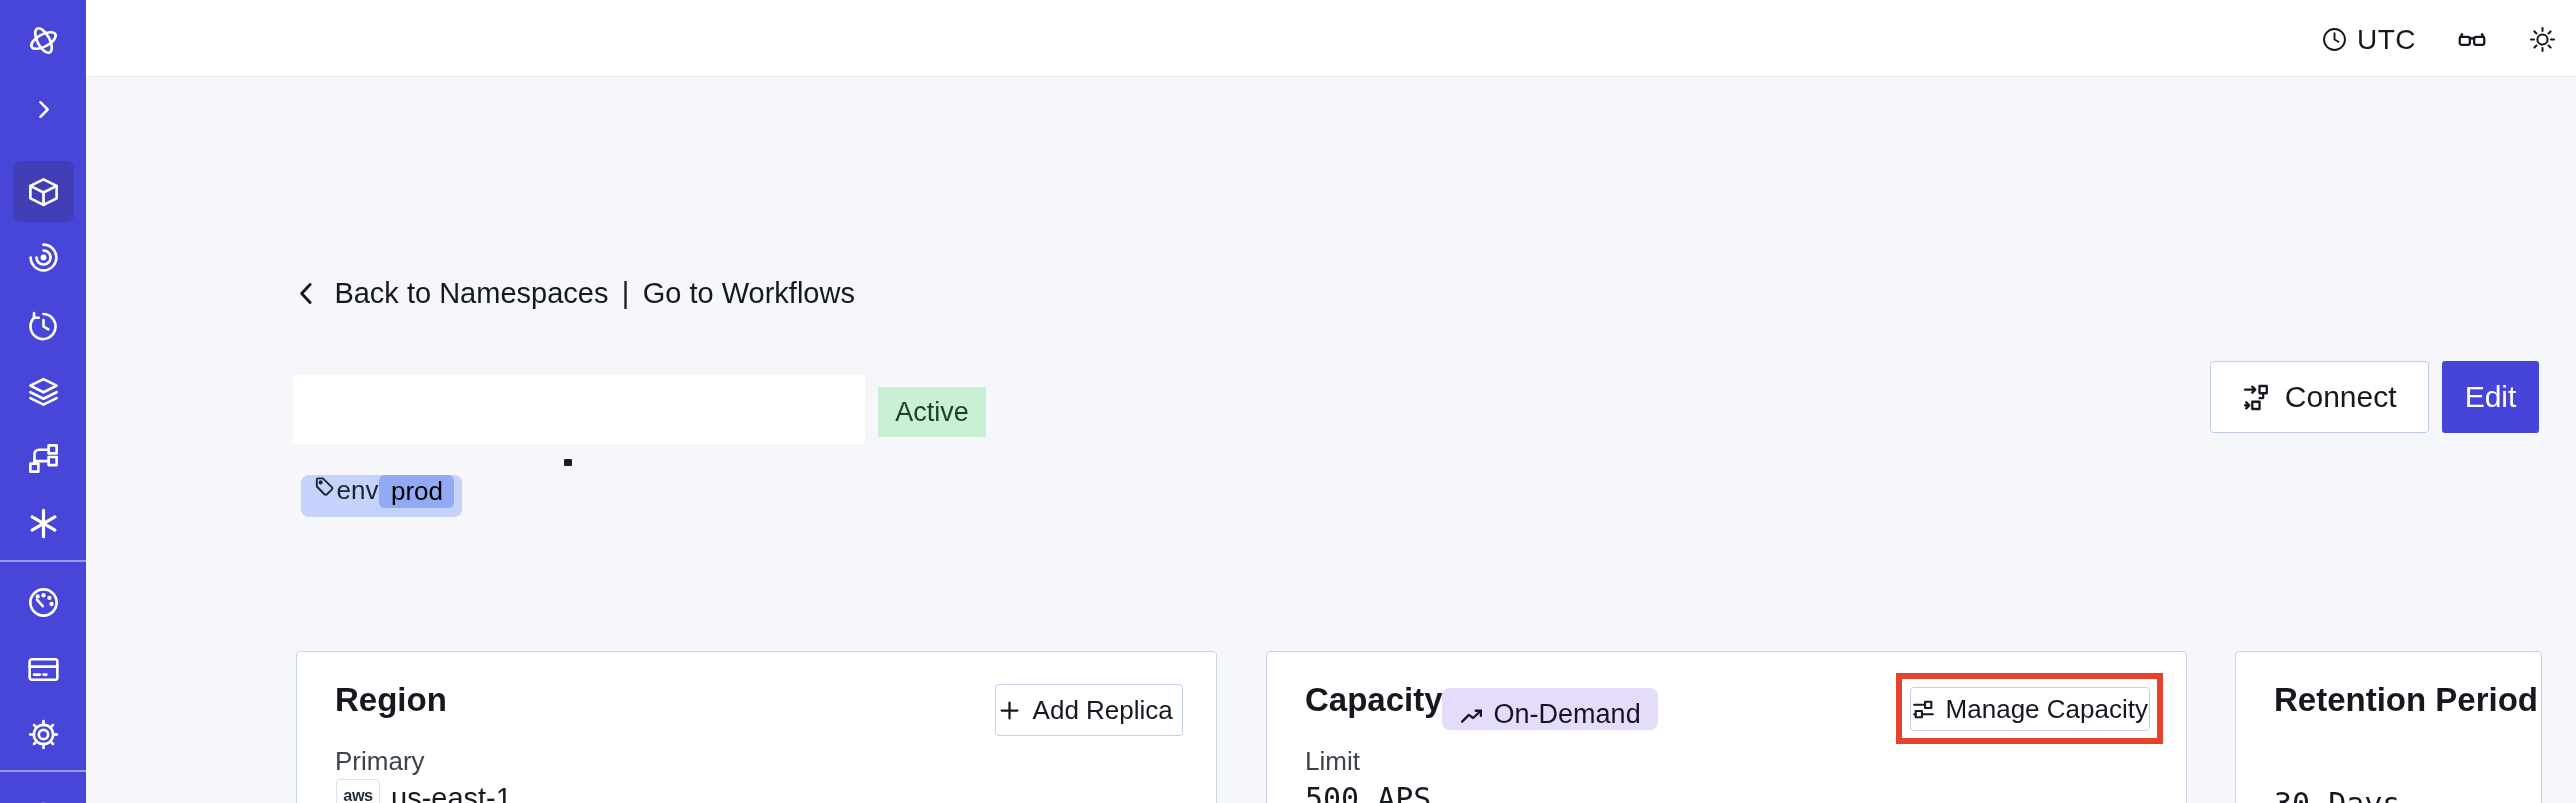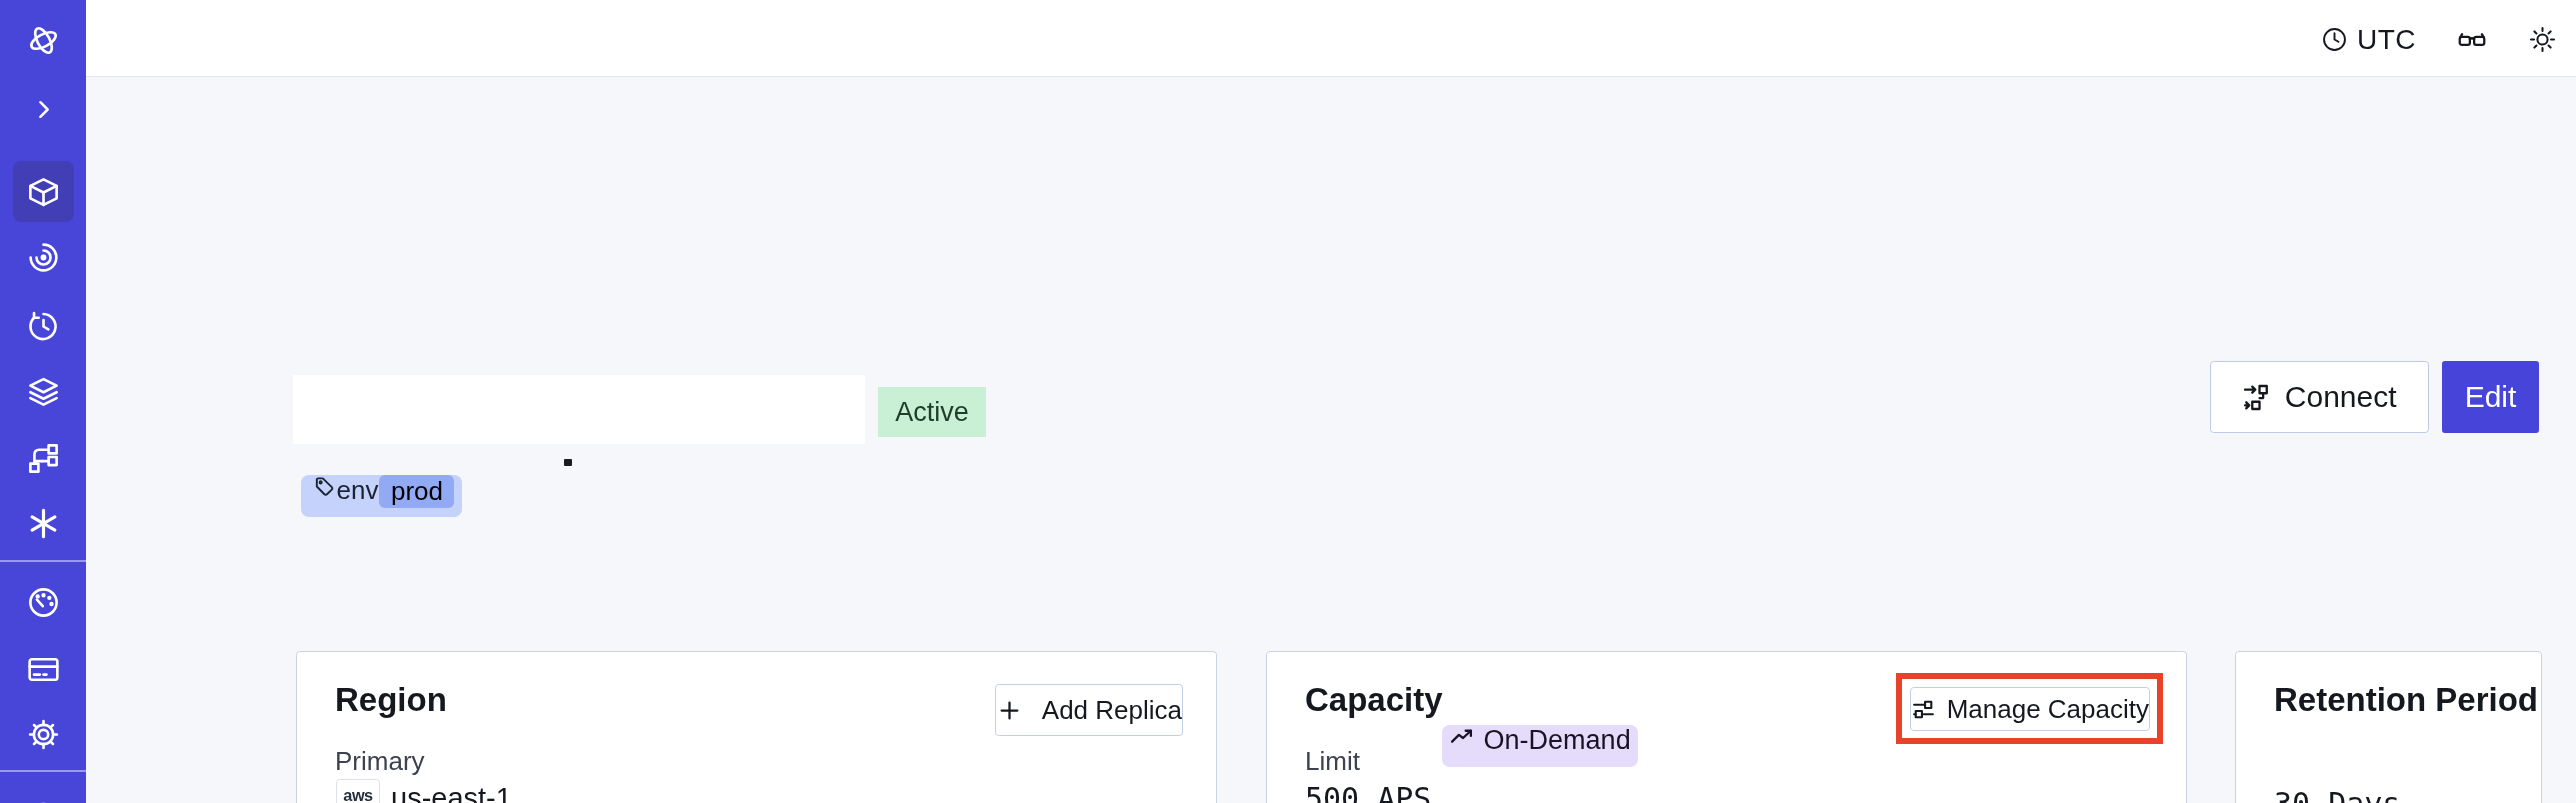--- a/index.html
+++ b/index.html
@@ -48,28 +48,28 @@
 
   
   .card { top:572px; height:202px; background:#ffffff; border:1.9px solid #c9d3e2; border-radius:3.8px; }
   #card-region { left:210px; width:921px; }
   #card-capacity { left:1180px; width:921px; }
   #card-retention { left:2149px; width:307px; }
   .card-title { position:absolute; left:38px; top:29px; font-size:33px; font-weight:600; color:#15181e; }
   .card-label { position:absolute; left:38px; top:94px; font-size:26px; color:#3d4250; }
   .card-value-mono { position:absolute; left:38px; top:129px; font-size:30px; color:#15181e; font-family:"DejaVu Sans Mono", monospace; }
 
-  .btn-secondary { position:absolute; background:#ffffff; border:1.9px solid #c3cfe6; border-radius:3.8px; display:flex; align-items:center; justify-content:space-between; gap:9.6px; cursor:pointer; }
+  .btn-secondary { position:absolute; background:#ffffff; border:1.9px solid #c3cfe6; border-radius:3.8px; display:flex; align-items:center; justify-content:flex-start; gap:9.6px; cursor:pointer; }
   .btn-secondary svg { stroke:#15181e; fill:none; stroke-width:2; stroke-linecap:round; stroke-linejoin:round; }
   .btn-secondary span { font-size:26px; color:#15181e; }
   #btn-add-replica { left:698px; top:32px; width:188px; height:52px; }
   #btn-manage { left:643px; top:35px; width:240px; height:44px; }
   #red-annotation { position:absolute; left:629px; top:21px; width:267px; height:71px; border:6.7px solid #e7432b; z-index:3; pointer-events:none; }
 
-  #ondemand-badge { position:absolute; left:175px; top:36px; height:42px; background:#e4dcfa; border-radius:7.7px; display:flex; align-items:flex-start; gap:9.6px; padding:0 7px;margin-top:37px; }
+  #ondemand-badge { position:absolute; left:175px; top:36px; height:42px; background:#e4dcfa; border-radius:7.7px; display:flex; align-items:flex-end; gap:9.6px; padding:0 17px; }
   #ondemand-badge svg { width:25px; height:25px; stroke:#191327; fill:none; stroke-width:2.2; stroke-linecap:round; stroke-linejoin:round; }
   #ondemand-badge span { font-size:27px; color:#191327; }
 
   #aws-chip { position:absolute; left:39px; top:127px; width:44px; height:42px; border:1.9px solid #dde1e8; border-radius:3.8px; background:#ffffff; display:flex; flex-direction:column; align-items:center; justify-content:center; }
   #aws-chip .aws-word { font-size:16.3px; font-weight:700; color:#252f3e; line-height:15.3px; letter-spacing:-0.5px; }
   #region-value { position:absolute; left:94px; top:130px; font-size:29px; color:#15181e; }
 </style>
 </head>
 <body>
 
@@ -193,20 +193,28 @@
       <svg width="29" height="29" viewBox="0 0 24 24">
           <circle cx="12" cy="12" r="4.2"></circle>
           <path d="M12 2.5 V5 M12 19 V21.5 M2.5 12 H5 M19 12 H21.5 M5.3 5.3 L7 7 M17 17 L18.7 18.7 M18.7 5.3 L17 7 M7 17 L5.3 18.7"></path>
         </svg>
     </div>
 
   </header>
 
   <main id="main" class="abs">
 
+    <div class="crumb-row abs">
+      <svg viewBox="0 0 24 24">
+          <polyline points="15,4.5 8,12 15,19.5"></polyline>
+        </svg>
+      <span class="crumb">Back to Namespaces</span>
+      <span class="crumb-sep">|</span>
+      <span class="crumb">Go to Workflows</span>
+    </div>
 
     <div id="redacted-title" class="abs"></div>
     <div id="title-speck" class="abs"></div>
     <div id="status-badge" class="abs">Active</div>
 
     <div id="btn-connect" class="abs">
       <svg viewBox="0 0 24 24">
         <rect x="14.5" y="2.5" width="6" height="6"></rect>
         <path d="M2.5 5.5 H11 M8.5 3 L11 5.5 L8.5 8"></path>
         <rect x="8.5" y="15.5" width="6" height="6"></rect>

